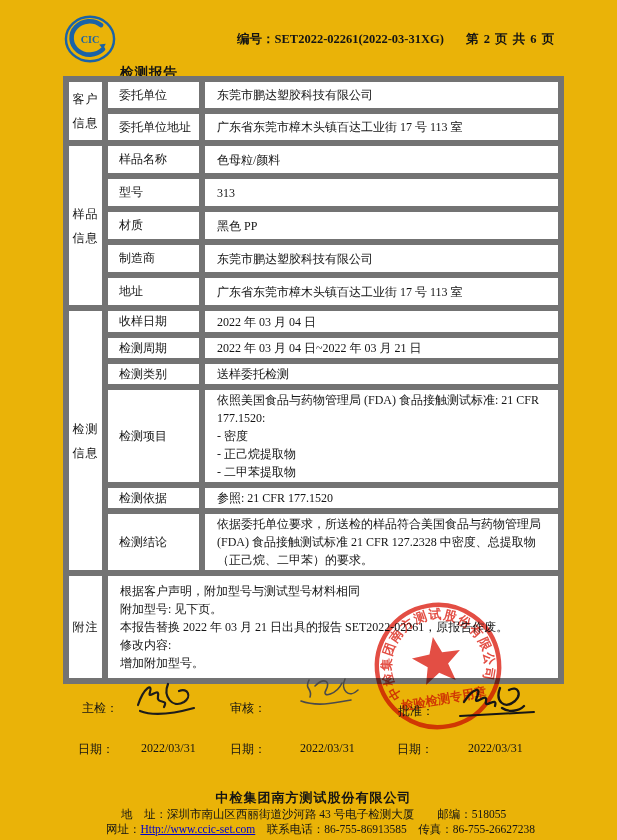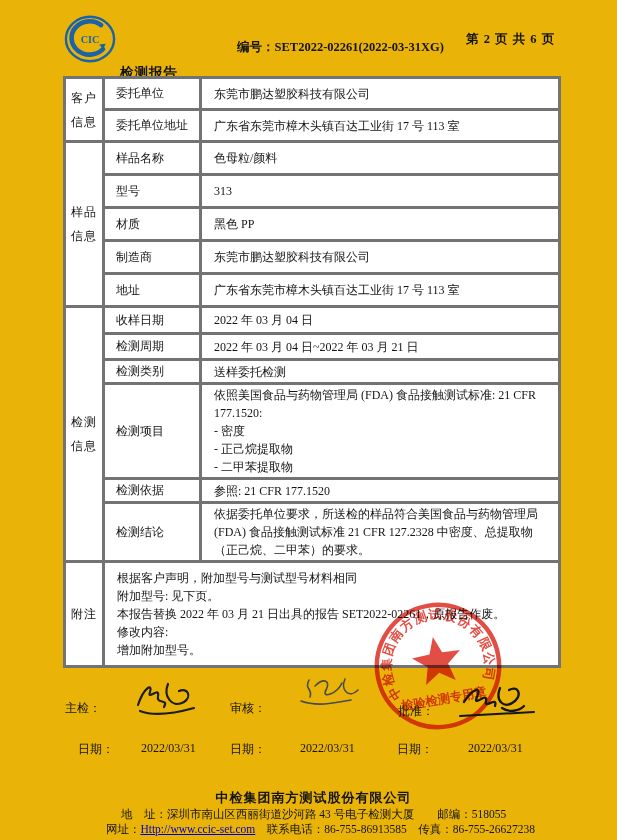--- a/index.html
+++ b/index.html
@@ -4,25 +4,25 @@
 <style>
   html,body{margin:0;padding:0;background:#888;}
   .page{
     position:relative;width:613px;height:840px;background:#eab308;
     font-family:"Liberation Serif","DejaVu Serif",serif;color:#141414;
     margin:0 auto;overflow:hidden;padding-left:14px;
   }
   
   .logo{position:absolute;left:62px;top:14px;width:56px;height:50px;}
   .hdr-title{position:absolute;left:120px;top:30px;font-size:13.5px;font-weight:bold;letter-spacing:1px;margin-top:34px;}
-  .hdr-no{position:absolute;left:237px;top:31px;font-size:12.5px;font-weight:bold;margin-top:8px;}
+  .hdr-no{position:absolute;left:237px;top:31px;font-size:12.5px;font-weight:bold;}
   .hdr-pages{position:absolute;left:466px;top:31px;font-size:12.5px;font-weight:bold;letter-spacing:1px;white-space:nowrap;}
   
   table.report{position:absolute;left:63px;top:76px;width:495px;border-collapse:collapse;table-layout:fixed;}
-  table.report td{border:3px solid #737373;font-size:12px;vertical-align:middle;background:#fff;}
+  table.report td{border:6px solid #737373;font-size:12px;vertical-align:middle;background:#fff;}
   td.group{width:38px;text-align:center;white-space:pre-line;line-height:24px;letter-spacing:1px;}
   td.flabel{width:97px;padding-left:11px;}
   td.fvalue{padding-left:12px;padding-right:8px;white-space:pre-line;line-height:18px;}
   td.notes{padding:6px 10px 6px 12px;line-height:18px;white-space:pre-line;}
   tr.h32{height:32px}tr.h33{height:33px}tr.h27{height:27px}tr.h26{height:26px}
   tr.h24{height:24px}tr.h92{height:92px}tr.h49{height:49px}tr.h95{height:95px}
   
   .seal{position:absolute;left:369px;top:597px;width:138px;height:138px;opacity:.9;
         transform:rotate(-10deg);z-index:2;mix-blend-mode:multiply;pointer-events:none;}
   
@@ -139,21 +139,21 @@
     <polygon fill="#e03a2f" points="70,40 76.5,57.1 94.7,58.0 80.5,69.4 85.3,87.0 70,77 54.7,87.0 59.5,69.4 45.3,58.0 63.5,57.1"></polygon>
     <defs>
       <path id="sealArc" d="M 28.4,94 A 48,48 0 1 1 111.6,94" fill="none"></path>
     </defs>
     <text font-size="13" font-weight="bold" fill="#e03a2f" letter-spacing="1.2" font-family="Liberation Serif, serif">
       <textPath href="#sealArc" startOffset="0">中检集团南方测试股份有限公司</textPath>
     </text>
     <text x="70" y="108" text-anchor="middle" font-size="12.5" font-weight="bold" fill="#e03a2f" font-family="Liberation Serif, serif">检验检测专用章</text>
   </svg>
 
-  <div class="abs" style="left:65px;top:700px;">主检：</div>
+  <div class="abs" style="left:82px;top:700px;">主检：</div>
   <svg class="sig" style="left:128px;top:678px;" width="78" height="42" viewBox="0 0 78 42">
     <path d="M10,27 C16,9 25,5 22,14 C19,23 32,8 30,18 C28,27 41,20 36,29 M40,6 C35,18 44,31 56,24 C64,19 60,9 51,13 M12,33 C27,39 48,35 66,30" fill="none" stroke="#1c1c1c" stroke-width="2.2" stroke-linecap="round"></path>
   </svg>
   <div class="abs" style="left:230px;top:700px;">审核：</div>
   <svg class="sig" style="left:293px;top:671px;" width="82" height="40" viewBox="0 0 82 40">
     <path d="M16,9 C11,19 20,17 17,26 M22,15 C31,6 38,10 33,19 C28,28 44,23 49,12 M52,8 C47,19 56,28 65,19 M8,30 C24,36 42,32 58,29" fill="none" stroke="#4a4a4a" stroke-width="1.6" stroke-linecap="round"></path>
   </svg>
   <div class="abs" style="left:398px;top:703px;z-index:3;">批准：</div>
   <svg class="sig" style="left:452px;top:680px;" width="92" height="50" viewBox="0 0 92 50">
     <path d="M12,22 C21,8 30,6 25,17 C20,28 36,11 34,21 C32,30 46,15 43,26 M48,8 C43,21 52,30 63,21 C70,14 66,5 57,10 M50,28 C57,33 67,31 72,26" fill="none" stroke="#161616" stroke-width="2.3" stroke-linecap="round"></path>

